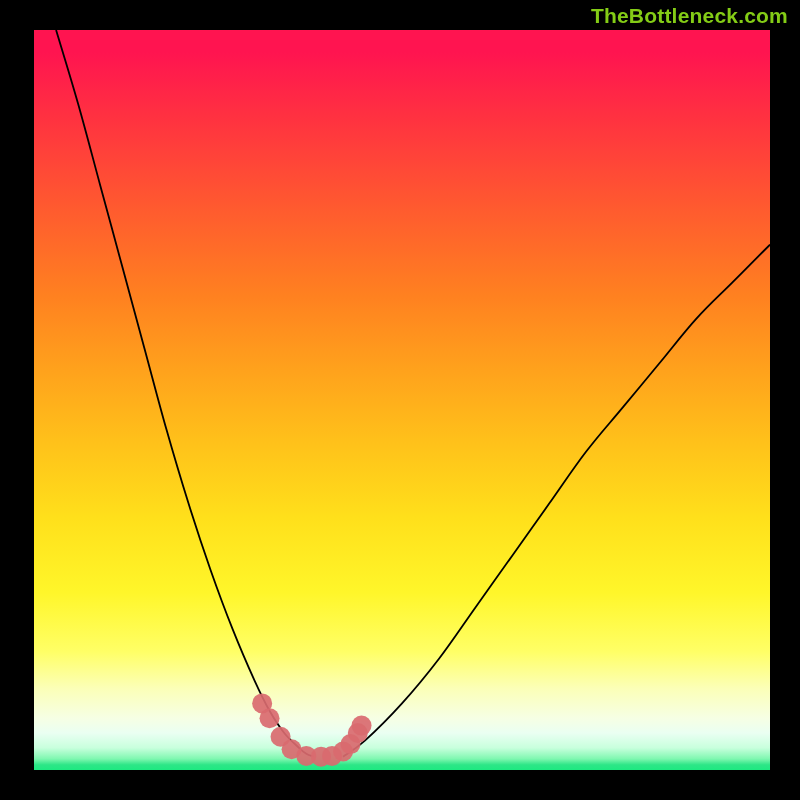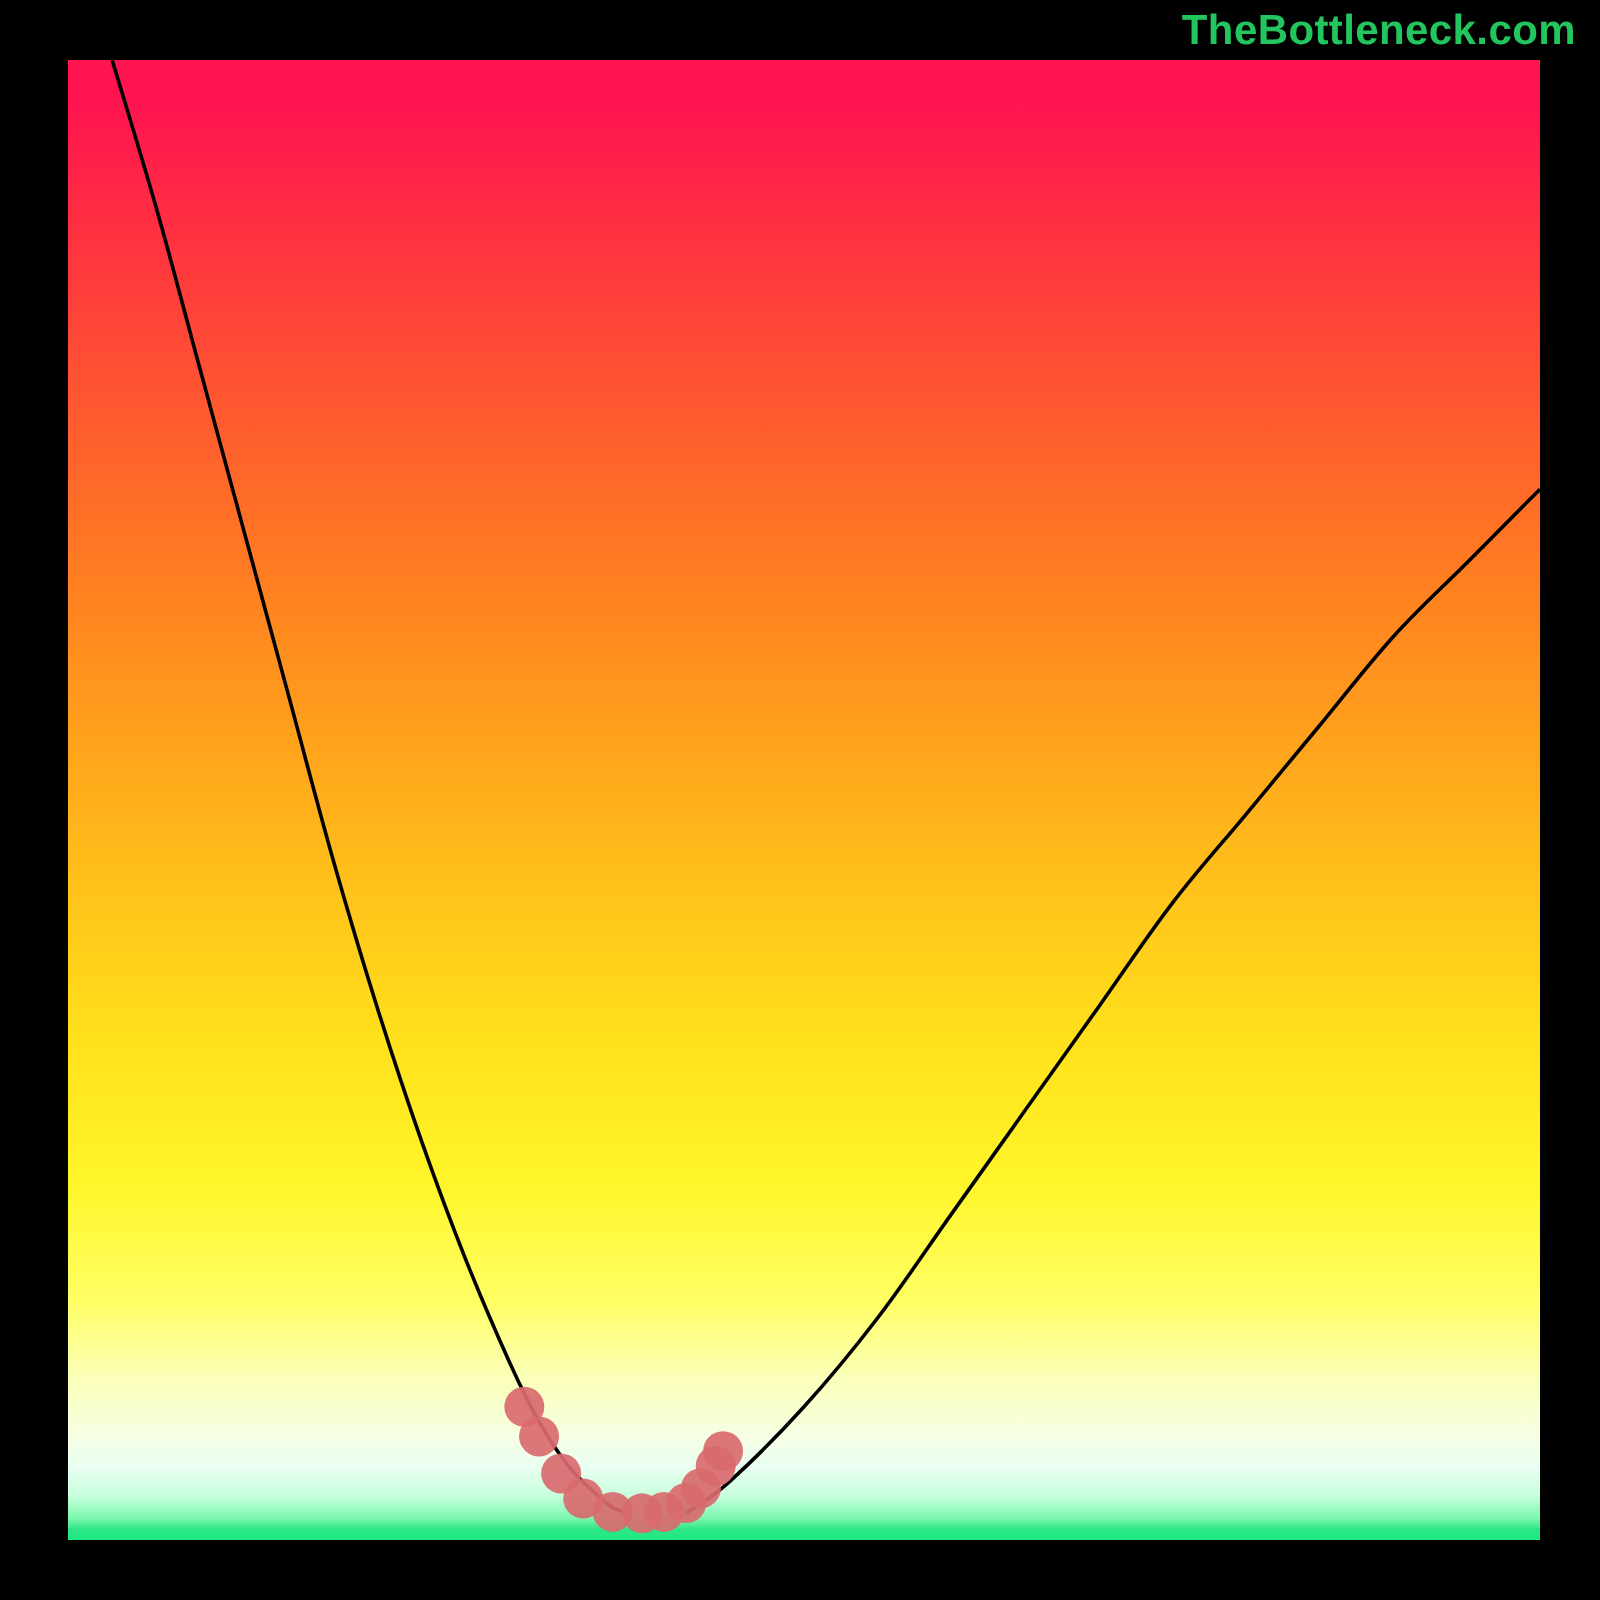--- a/index.html
+++ b/index.html
@@ -14,21 +14,21 @@
   .frame {
     position: relative;
     width: 800px;
     height: 800px;
     background: #000;
   }
   .watermark {
     position: absolute;
     top: 4px;
     right: 12px;
-    color: #22c55e;
+    color: #84cc16;
     font-size: 21px;
     font-weight: 600;
     letter-spacing: 0.2px;
     z-index: 20;
     text-align: right;
   }
   .plot-area {
     position: absolute;
     left: 34px;
     top: 30px;

